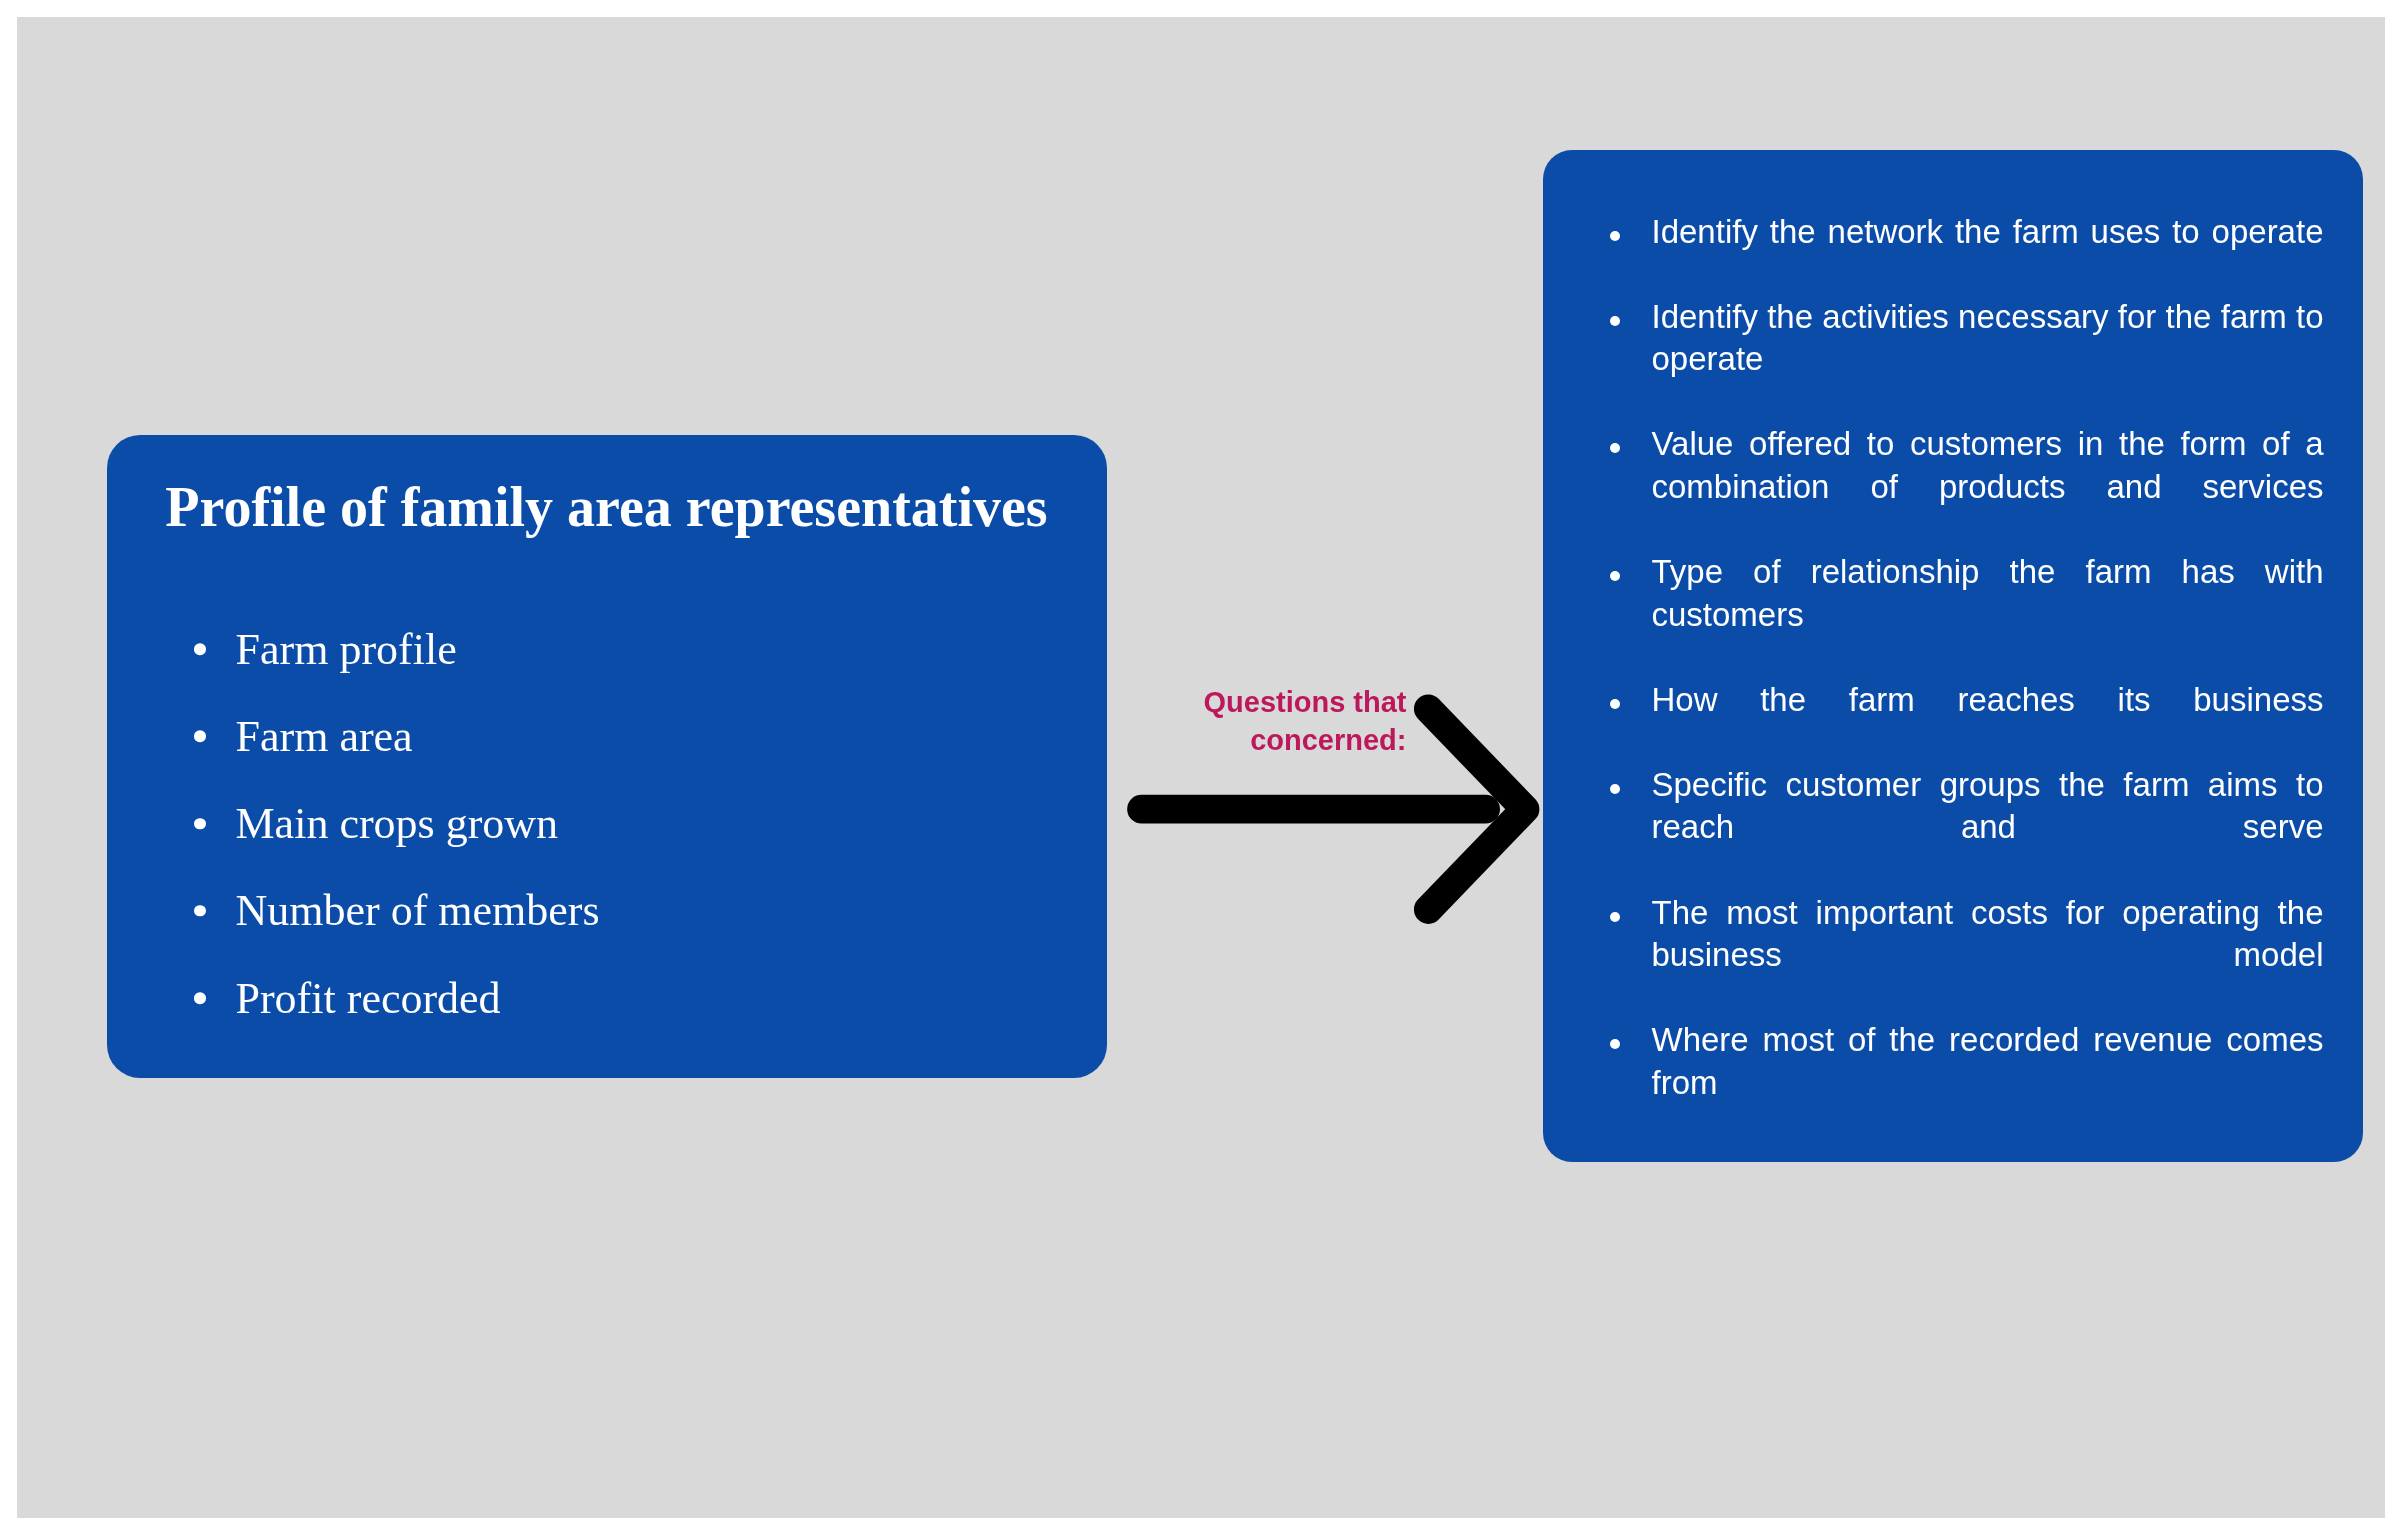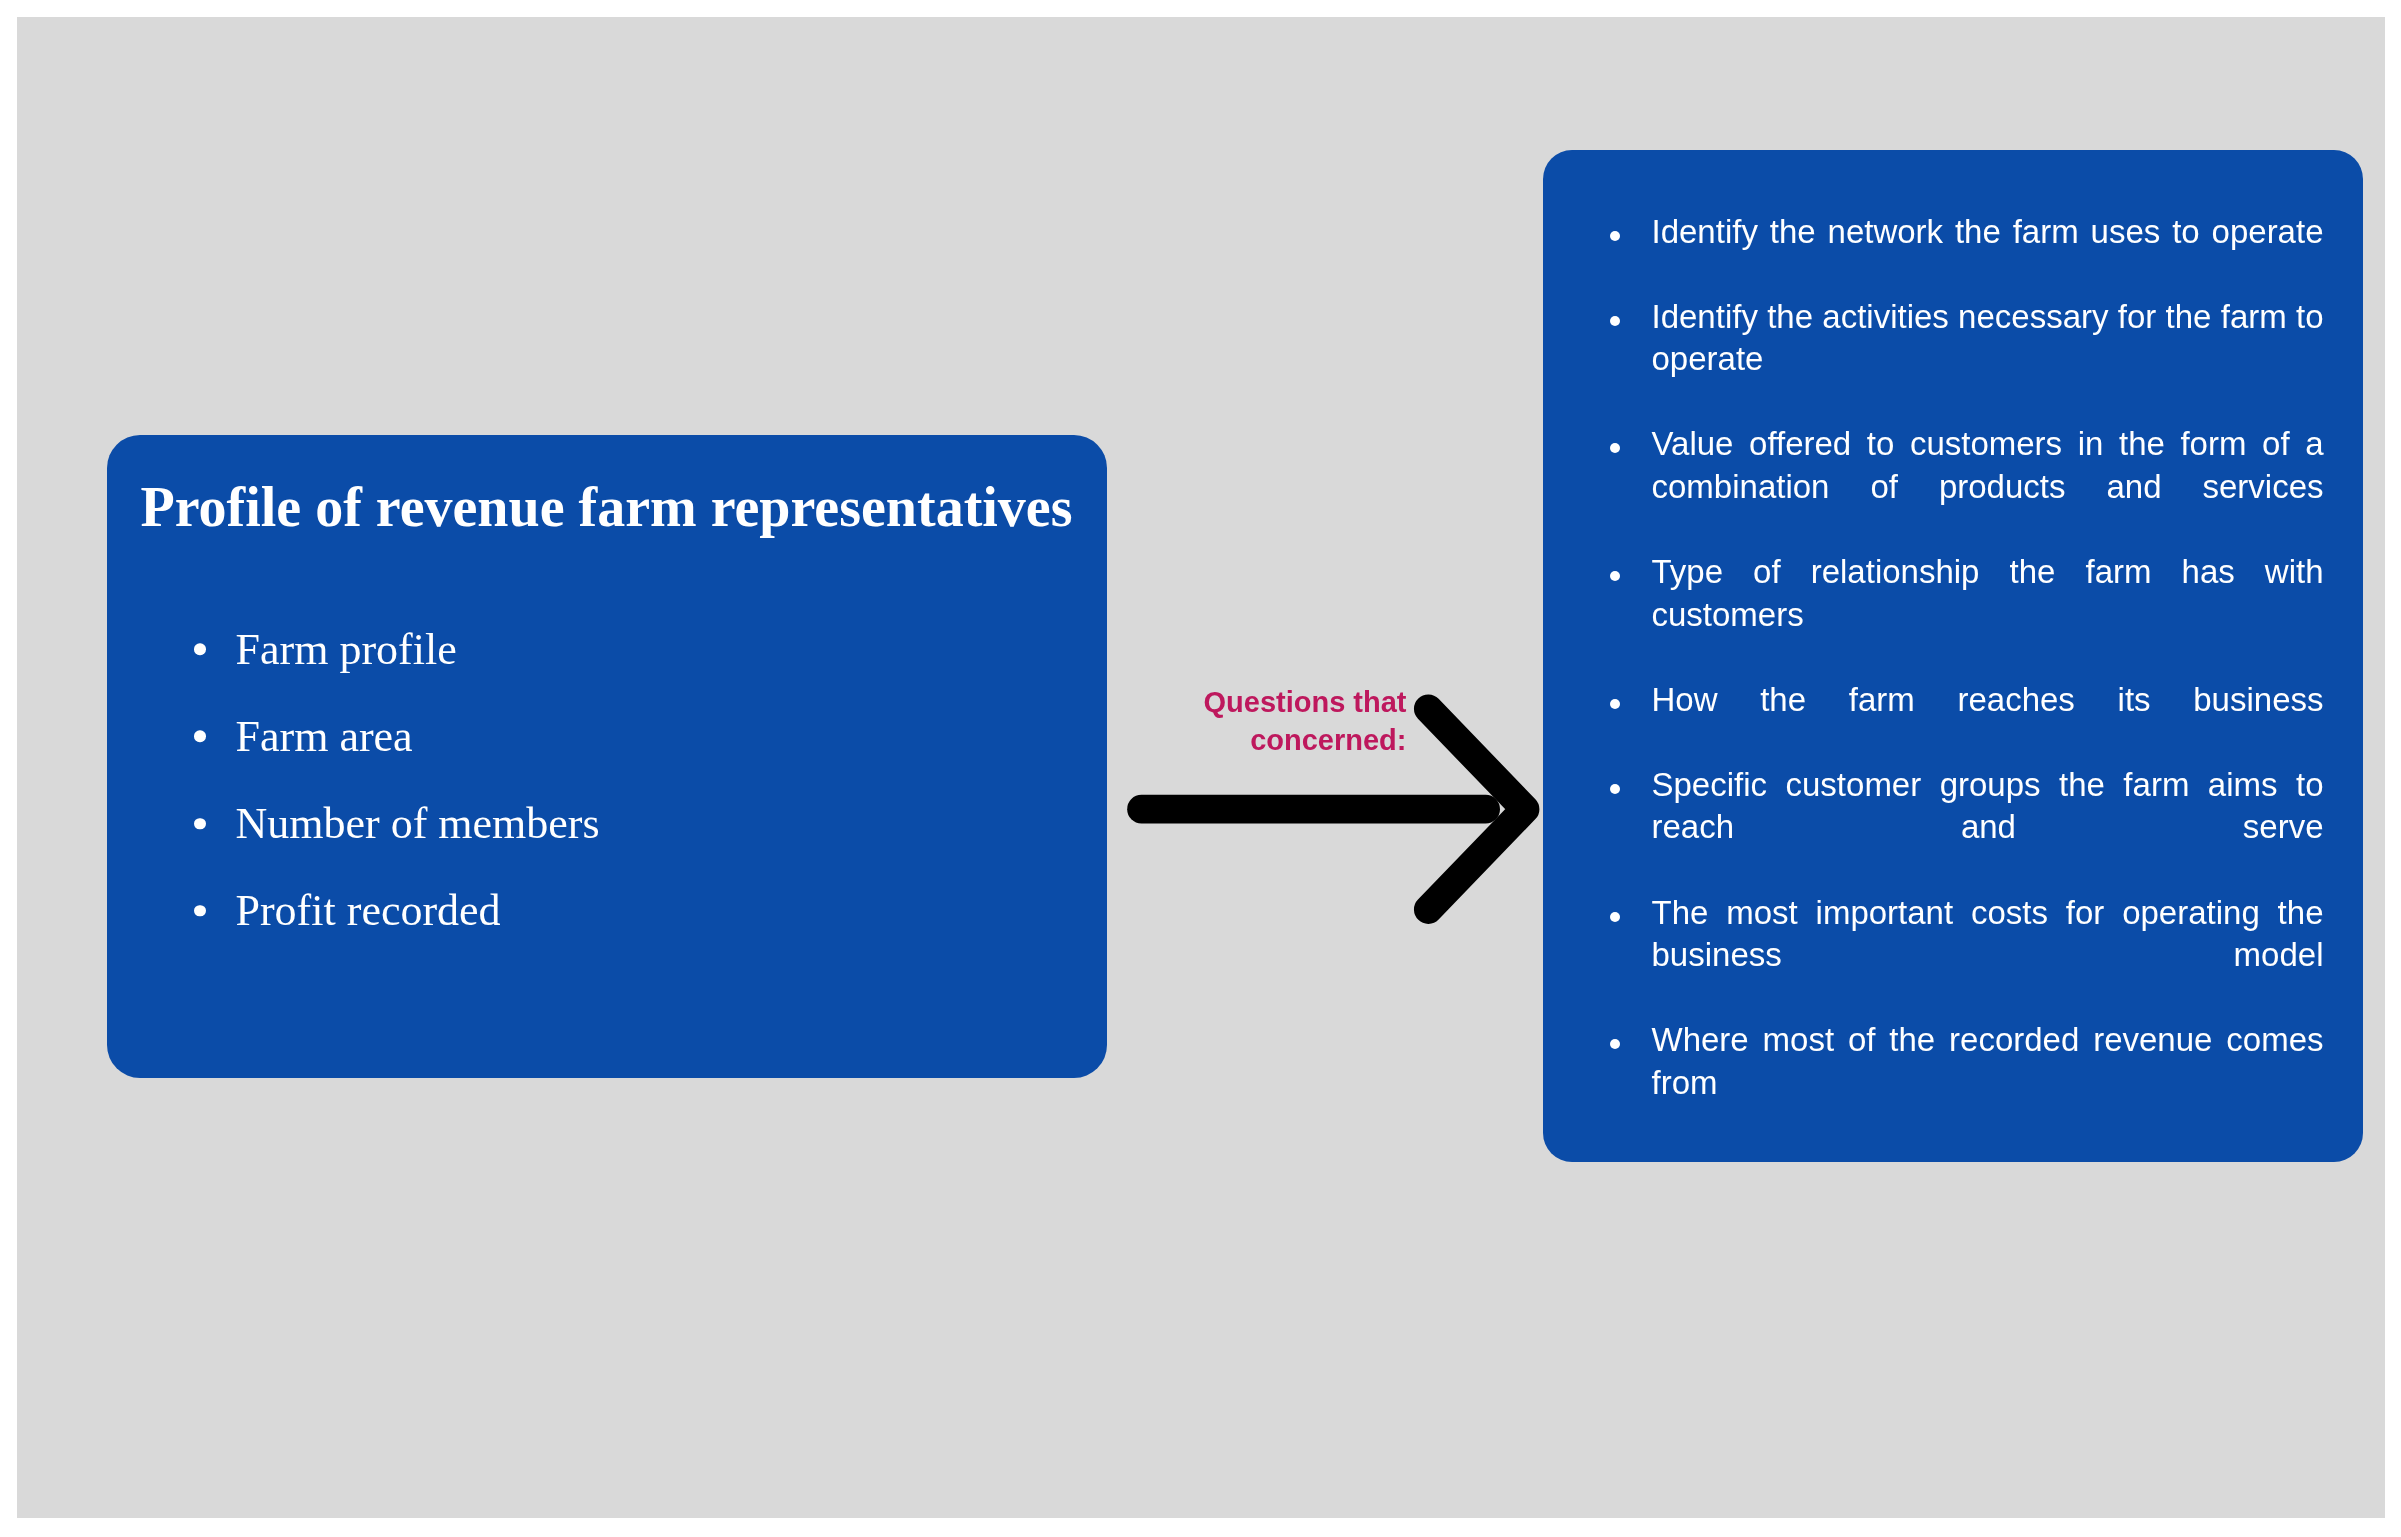--- a/index.html
+++ b/index.html
@@ -159,30 +159,34 @@
     display: inline-block;
     width: 100%;
   }
 </style>
 </head>
 <body>
 
 <div id="canvas">
 
   <div id="profile-card">
-    <div id="profile-title">Profile of revenue farm representatives</div>
+    <div id="profile-title">Profile of family area representatives</div>
 
     <ul id="profile-list">
       <li>
         <span class="dot"></span>
         <span>Farm profile</span>
       </li>
       <li>
         <span class="dot"></span>
         <span>Farm area</span>
+      </li>
+      <li>
+        <span class="dot"></span>
+        <span>Main crops grown</span>
       </li>
       <li>
         <span class="dot"></span>
         <span>Number of members</span>
       </li>
       <li>
         <span class="dot"></span>
         <span>Profit recorded</span>
       </li>
     </ul>

